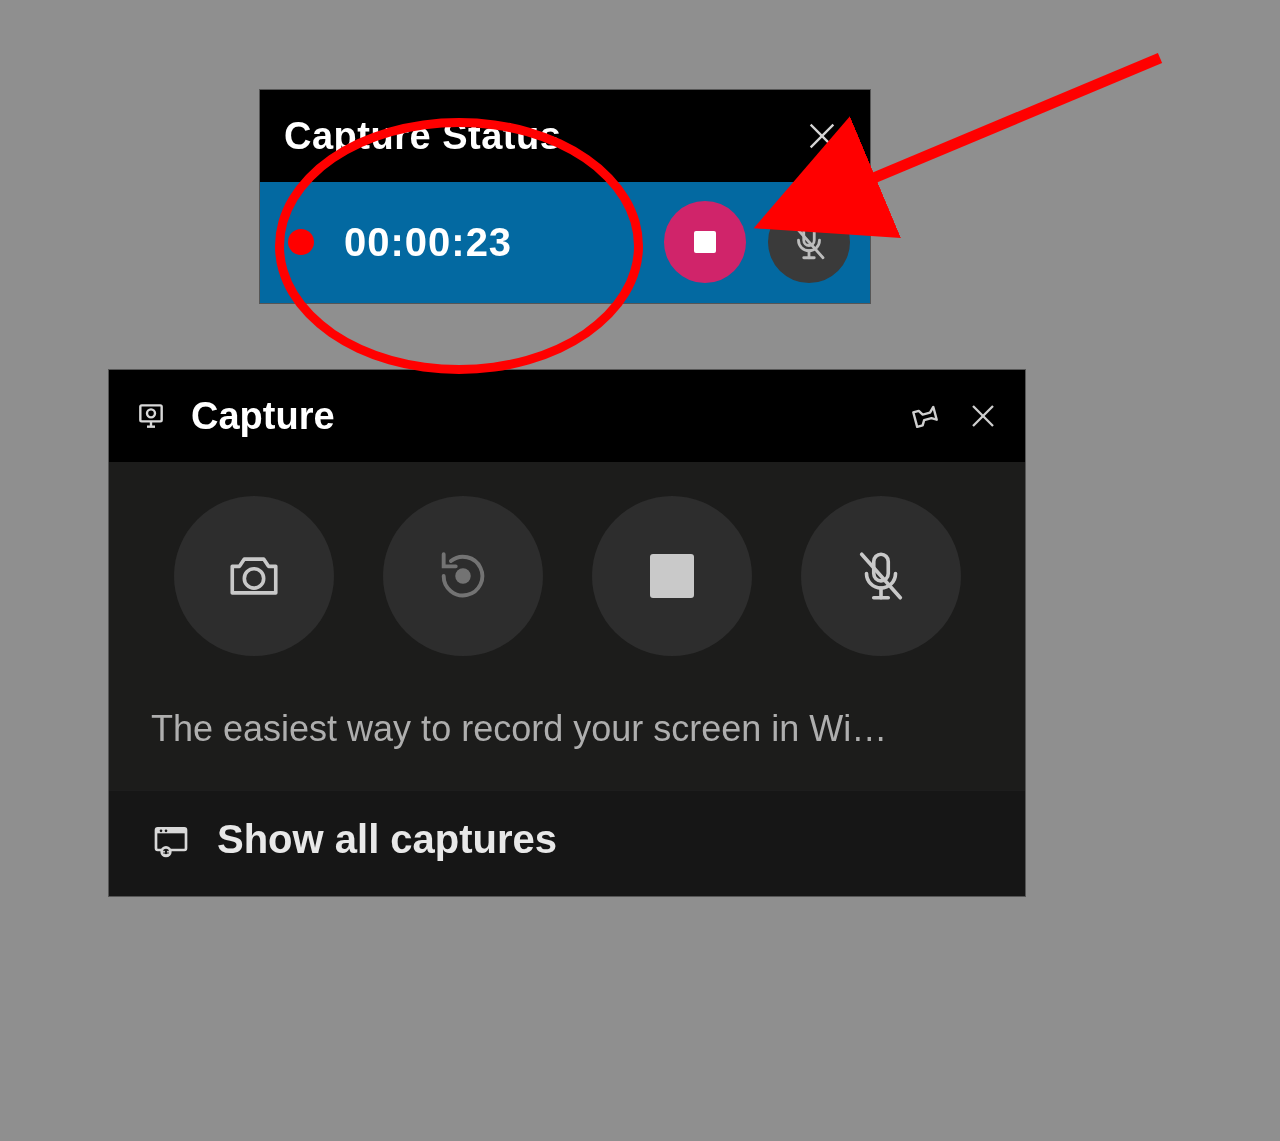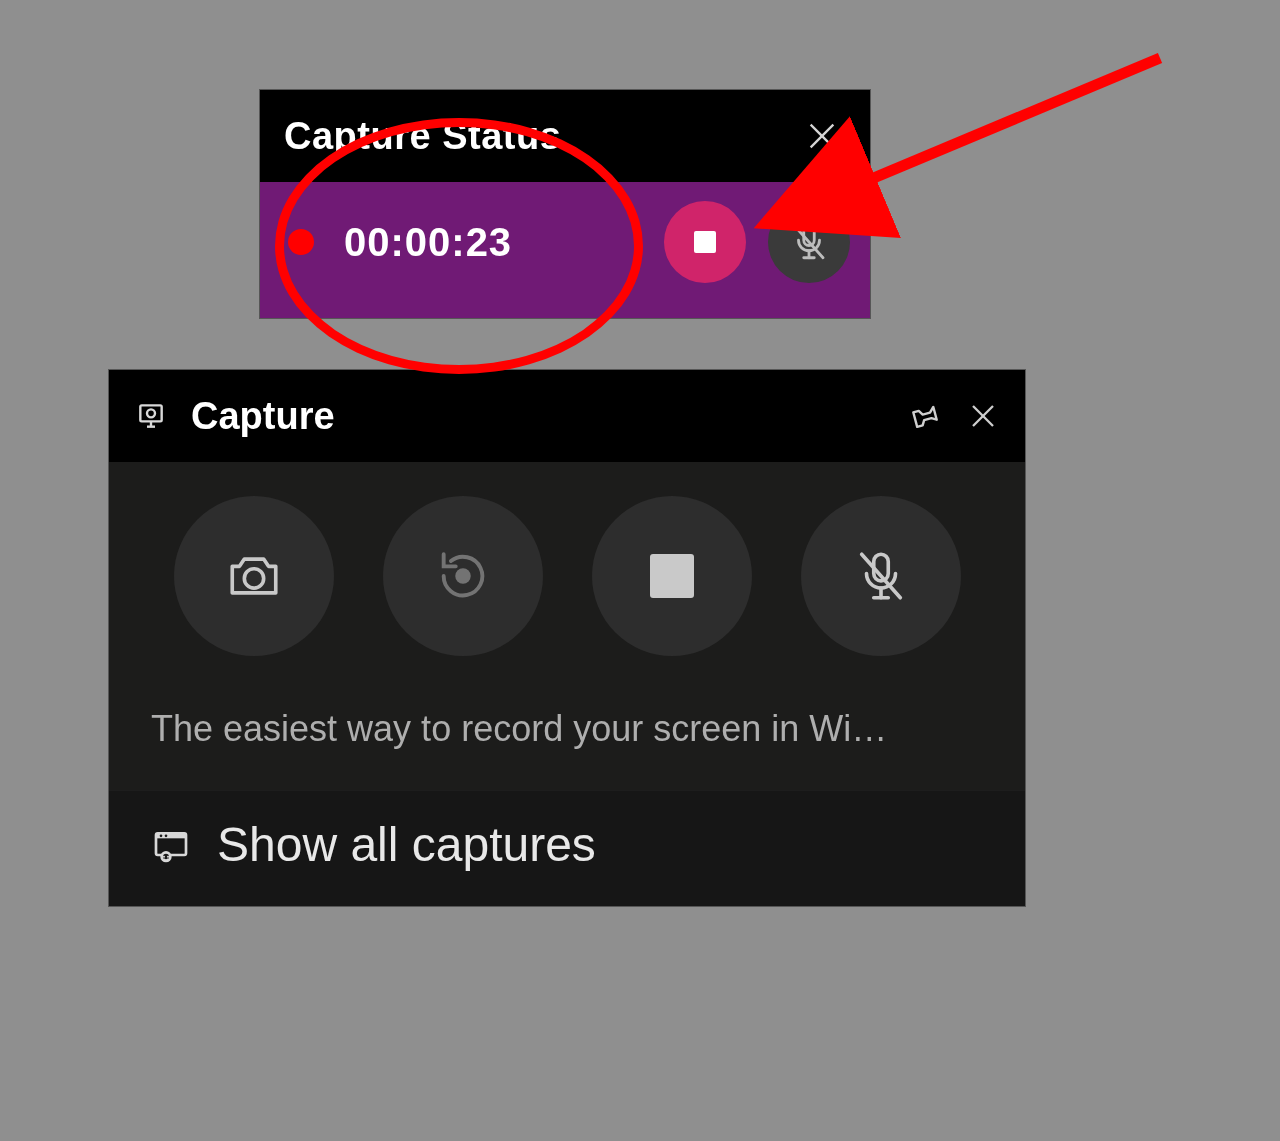--- a/index.html
+++ b/index.html
@@ -40,22 +40,22 @@
   .x-btn {
     width: 48px; height: 48px;
     display: flex; align-items: center; justify-content: center;
     cursor: pointer;
     color: #d6d6d6;
   }
   .status-body {
     display: flex;
     align-items: center;
     height: 120px;
-    padding: 0 20px 16px 28px;
-    background: #701a75;
+    padding: 0 20px 1px 28px;
+    background: #0369a1;
     gap: 22px;
   }
   .rec-dot {
     width: 26px; height: 26px;
     background: #ff0000;
     border-radius: 50%;
   }
   .rec-time {
     color: #fff;
     font-size: 40px;
@@ -139,22 +139,22 @@
     display: flex;
     align-items: center;
     gap: 26px;
     padding: 26px 42px 34px 42px;
     background: #161616;
     border-top: 1px solid rgba(255,255,255,0.03);
     cursor: pointer;
   }
   .footer-label {
     color: #e8e8e8;
-    font-size: 48px;
-    font-weight: 400;
+    font-size: 40px;
+    font-weight: 700;
   }
 
   
   .annot {
     position: absolute;
     pointer-events: none;
   }
   .ellipse {
     position: absolute;
     left: 275px; top: 118px;

